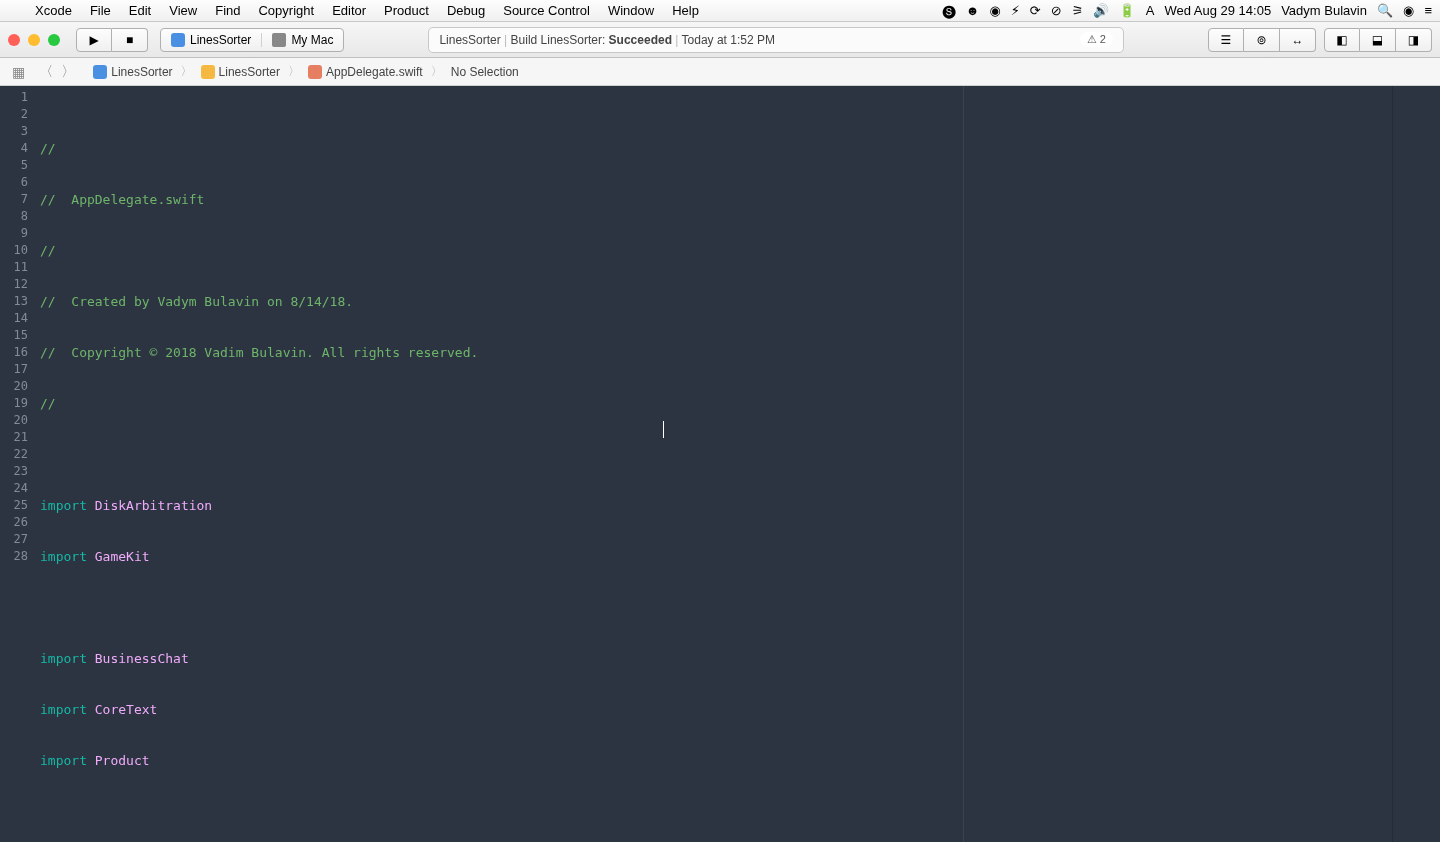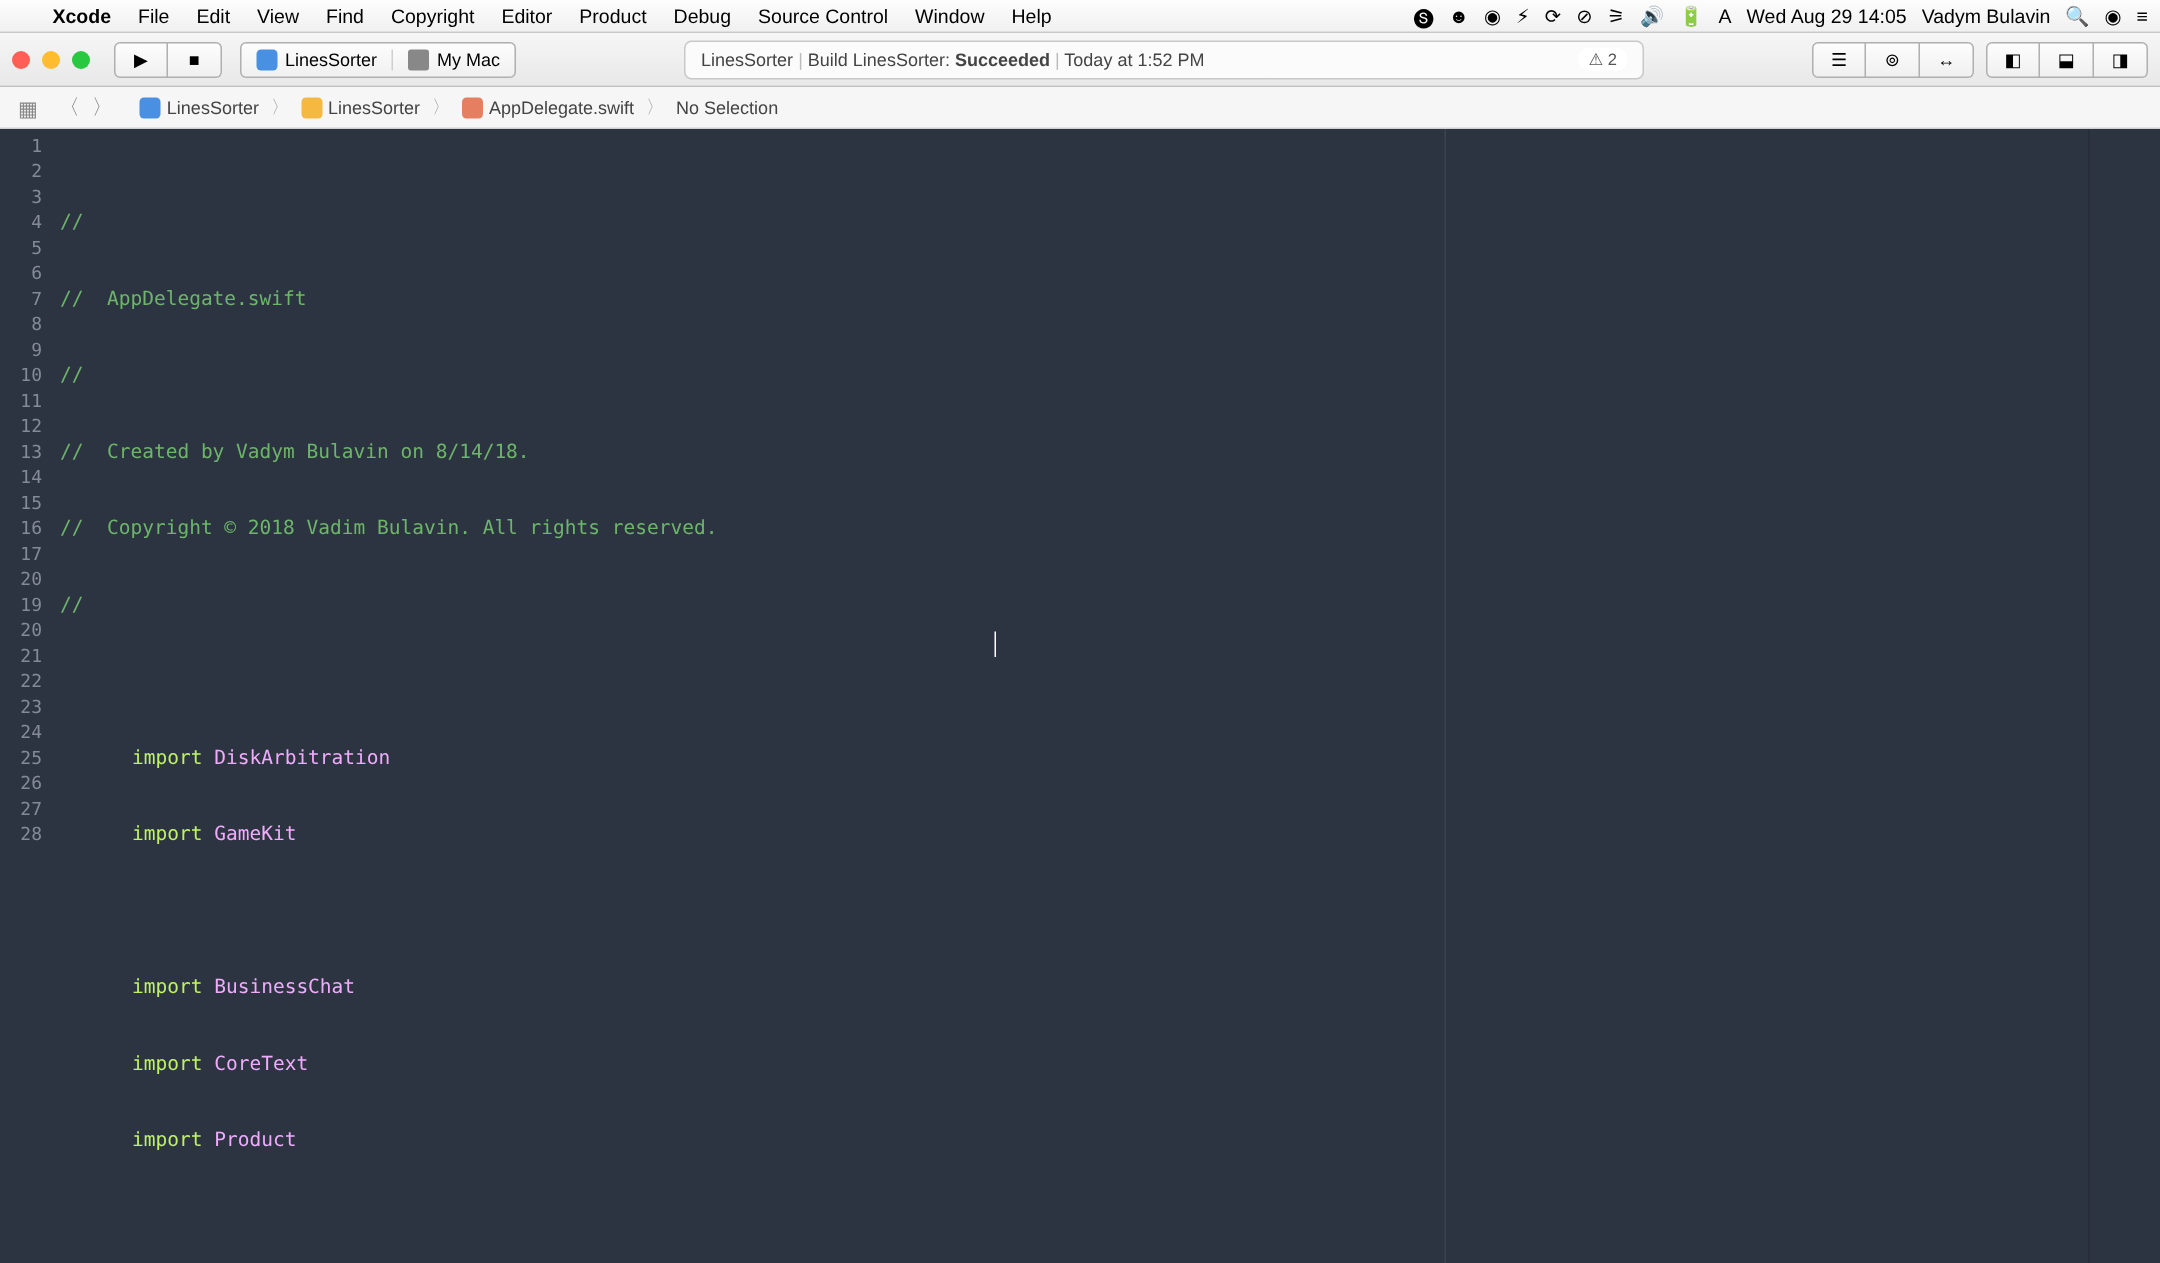--- a/index.html
+++ b/index.html
@@ -17,21 +17,21 @@
   background: linear-gradient(#fdfdfd, #f0f0f0);
   border-bottom: 1px solid #c8c8c8;
   display: flex;
   align-items: center;
   font-size: 13px;
   padding: 0 8px;
   justify-content: space-between;
 }
 .menubar-left, .menubar-right { display: flex; align-items: center; gap: 0; }
 .menubar-left .menu-item { padding: 0 9px; cursor: default; }
-.menubar-left .menu-item.app-name { font-weight: 700; }
+.menubar-left .menu-item.app-name { font-weight: 400; }
 .menubar-right { gap: 10px; font-size: 13px; }
 .menubar-right .status-item { display: flex; align-items: center; }
 .apple-logo { font-size: 15px; padding: 0 9px; }
 
 
 .toolbar {
   height: 36px;
   background: linear-gradient(#f6f6f6, #e8e8e8);
   border-bottom: 1px solid #c0c0c0;
   display: flex;
@@ -62,21 +62,21 @@
   border-radius: 4px;
   background: linear-gradient(#fdfdfd,#f0f0f0);
   font-size: 12px;
 }
 .scheme-selector .seg { padding: 0 10px; display: flex; align-items: center; gap: 5px; }
 .scheme-selector .seg + .seg { border-left: 1px solid #d0d0d0; }
 .scheme-icon { width: 14px; height: 14px; background: #4a90e2; border-radius: 3px; display:inline-block;}
 .mac-icon { width:14px;height:14px;background:#888;border-radius:2px;display:inline-block;}
 .activity {
   flex: 1;
-  margin: 0 112px;
+  margin: 0 84px;
   height: 26px;
   background: #fbfbfb;
   border: 1px solid #c8c8c8;
   border-radius: 5px;
   display: flex;
   align-items: center;
   justify-content: space-between;
   padding: 0 10px;
   font-size: 12px;
   color: #444;
@@ -136,21 +136,21 @@
   font-family: "SF Mono","Menlo",monospace;
   font-size: 13px;
   line-height: 17px;
   padding-top: 3px;
   color: #d5dde6;
   white-space: pre;
   position: relative;
 }
 .code-line { height:17px; padding-left:6px;}
 .tok-comment { color: #6db56a; }
-.tok-keyword { color: #bef264; margin-left: 48px; }
+.tok-keyword { color: #14b8a6; }
 .tok-ident   { color: #f0abfc; }
 .line80 {
   position: absolute;
   left: 0;
   top: 0;
   bottom: 0;
   width: 930px;
   border-right: 1px solid #3a4250;
   pointer-events: none;
 }

